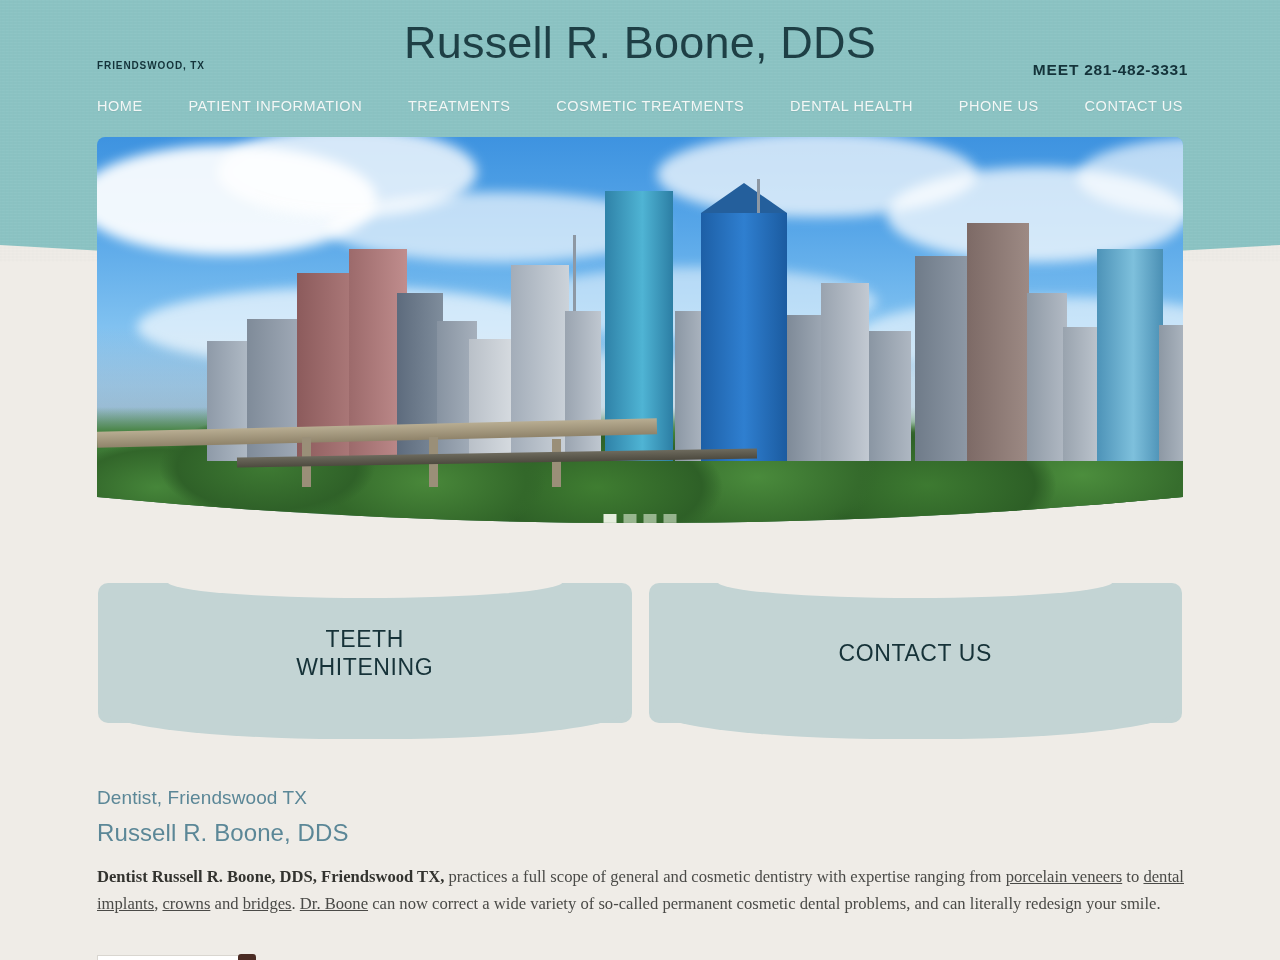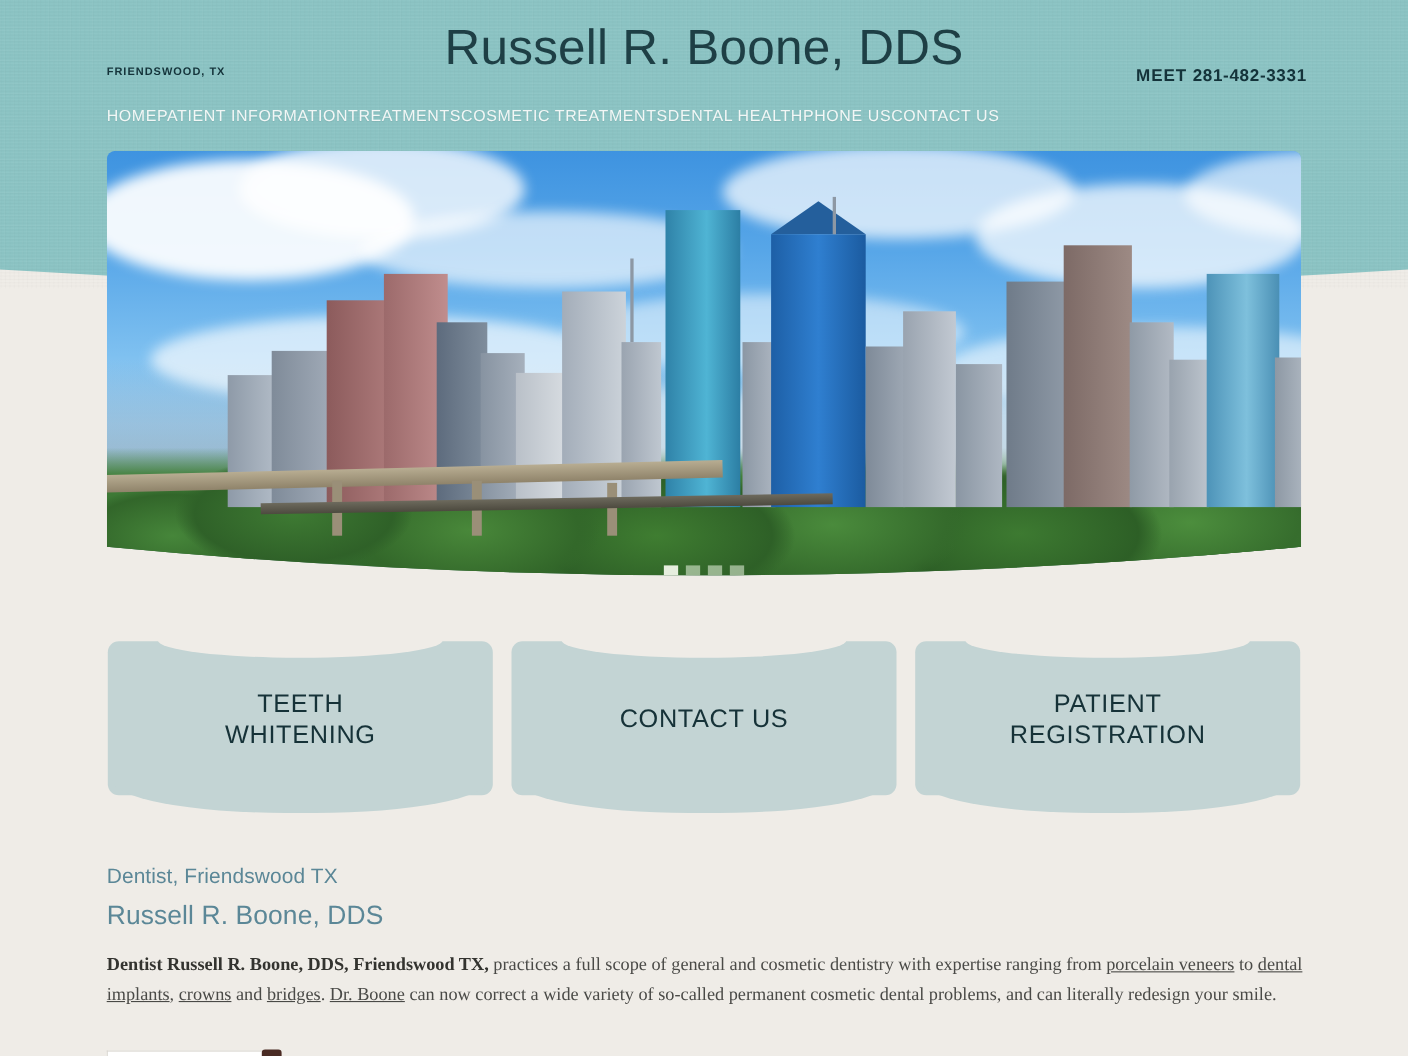--- a/index.html
+++ b/index.html
@@ -92,21 +92,21 @@
   }
   .site-phone .phone-word { letter-spacing: 0.9px; }
 
   
   .main-nav {
     position: absolute;
     top: 98px;
     left: 97px;
     width: 1086px;
     display: flex;
-    justify-content: flex-start;
+    justify-content: space-between;
     align-items: center;
     z-index: 6;
   }
   .nav-item {
     font-size: 14.5px;
     letter-spacing: 0.55px;
     color: #f2f7f6;
     text-decoration: none;
     white-space: nowrap;
     cursor: pointer;
@@ -451,26 +451,20 @@
       <span class="tb-label">
         <span>TEETH</span><br>
         <span>WHITENING</span>
       </span>
     </button>
     <button class="tooth-btn">
       <span class="tb-label">
         <span>CONTACT US</span>
       </span>
     </button>
-    <button class="tooth-btn">
-      <span class="tb-label">
-        <span>PATIENT</span><br>
-        <span>REGISTRATION</span>
-      </span>
-    </button>
   </div>
 
   <div class="content">
     <h1 class="content-h1">Dentist, Friendswood TX</h1>
     <h2 class="content-h2">Russell R. Boone, DDS</h2>
     <p class="content-p"><b>Dentist Russell R. Boone, DDS, Friendswood TX,</b><span> practices a full scope of general and cosmetic dentistry with expertise ranging from </span><a>porcelain veneers</a><span> to </span><a>dental implants</a><span>, </span><a>crowns</a><span> and </span><a>bridges</a><span>. </span><a>Dr. Boone</a><span> can now correct a wide variety of so-called permanent cosmetic dental problems, and can literally redesign your smile.</span></p>
   </div>
 
   <div class="bottom-box"></div>
   <div class="bottom-box-icon"></div>

